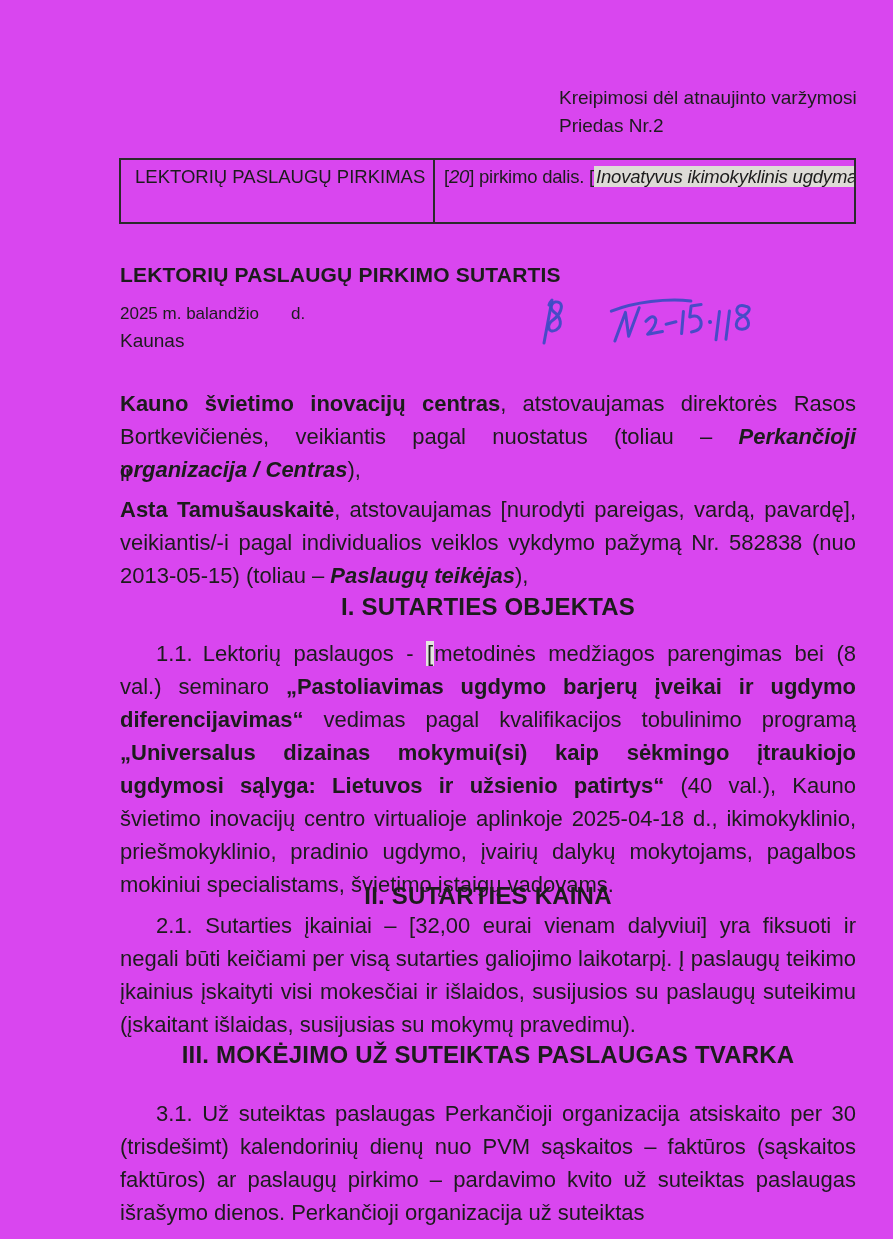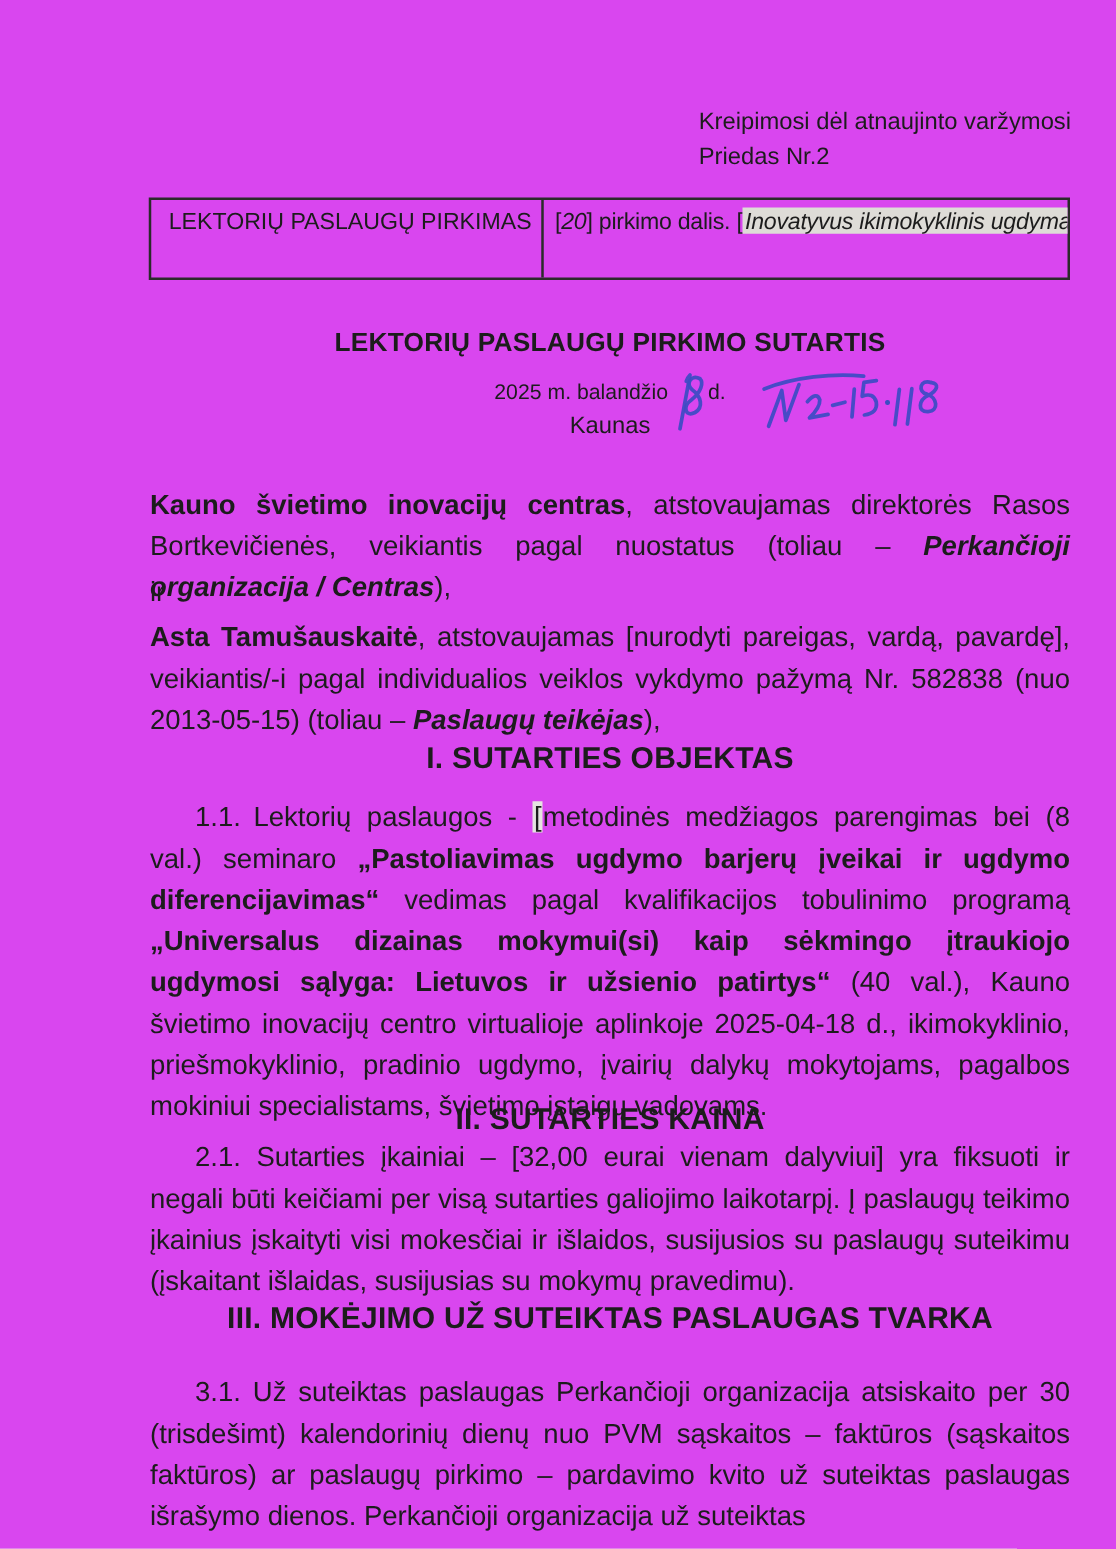--- a/index.html
+++ b/index.html
@@ -8,21 +8,21 @@
     width:893px;height:1239px;
     margin:0 auto;
     background:#d946ef;
     font-family:Liberation Sans, sans-serif;
     color:#1c1c1c;
     overflow:hidden;
   }
   .abs{position:absolute;}
   .content{left:120px;width:736px;}
   .para{font-size:22px;line-height:33px;text-align:justify;}
-  .center{text-align:center;}
+  .center{}
   .b{font-weight:bold;}
   .bi{font-weight:bold;font-style:italic;}
   .i{font-style:italic;margin-top:18px;}
   .heading{font-size:24px;font-weight:bold;text-align:center;letter-spacing:0.2px;}
   .header-block{left:559px;top:84px;width:310px;font-size:19px;line-height:28px;}
   .doc-table{
     left:119px;top:158px;width:737px;height:66px;
     border:2px solid #2b2b2b;display:flex;box-sizing:border-box;
   }
   .cell-left{

